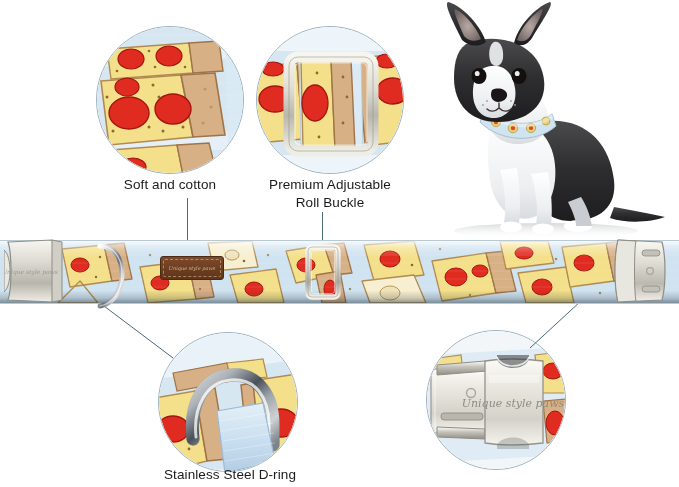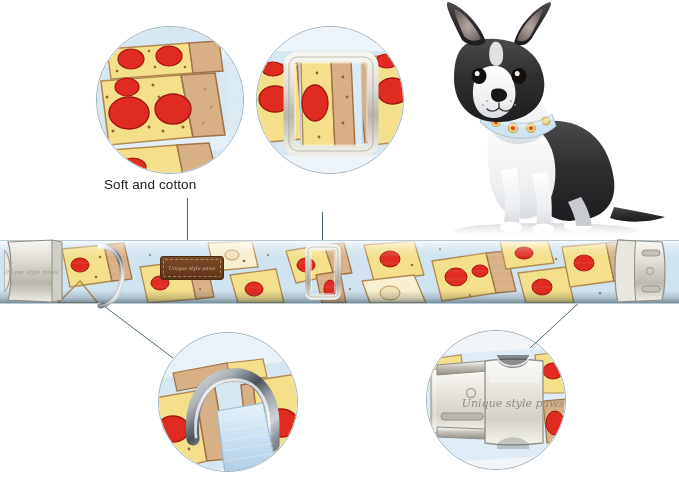--- a/index.html
+++ b/index.html
@@ -17,21 +17,21 @@
     border:1px solid #9fb3c0;
     overflow:hidden;background:#fff;
     box-sizing:border-box;
   }
   .callout-inner{position:absolute;inset:0;overflow:hidden;border-radius:50%;}
 
   
   .label{
     position:absolute;
     font-size:13.5px;color:#1b1b1b;
-    text-align:left;line-height:1.32;
+    text-align:center;line-height:1.32;
     white-space:pre-line;
     letter-spacing:.1px;
   }
 
   
   .leader{position:absolute;background:#4a6a78;}
   .leader.v{width:1px;}
   svg.leader-svg{position:absolute;overflow:visible;}
 
   
@@ -583,16 +583,19 @@
       <path d="M6 2 L50 4 C54 18 54 48 50 62 L6 64 C2 48 2 18 6 2 Z" fill="url(#rbk)" stroke="#8f8d84" stroke-width="1.2"></path>
       <path d="M6 2 L24 3 C22 12 22 54 24 63 L6 64 C2 48 2 18 6 2 Z" fill="#e7e6df" stroke="#8f8d84" stroke-width="1"></path>
       <rect x="30" y="12" width="18" height="6" rx="3" fill="#c2c0b7" stroke="#8f8d84" stroke-width=".8"></rect>
       <rect x="30" y="48" width="18" height="6" rx="3" fill="#c2c0b7" stroke="#8f8d84" stroke-width=".8"></rect>
       <circle cx="38" cy="33" r="3.4" fill="none" stroke="#a7a59c" stroke-width="1.2"></circle>
     </svg>
   </div>
 
   <div class="label" style="left:104px;top:176px;width:132px;">Soft and cotton</div>
 
-
+  <div class="label" style="left:250px;top:176px;width:160px;">Premium Adjustable
+Roll Buckle</div>
+
+  <div class="label" style="left:140px;top:466px;width:180px;">Stainless Steel D-ring</div>
 
 
 </div>
 
 </body></html>

